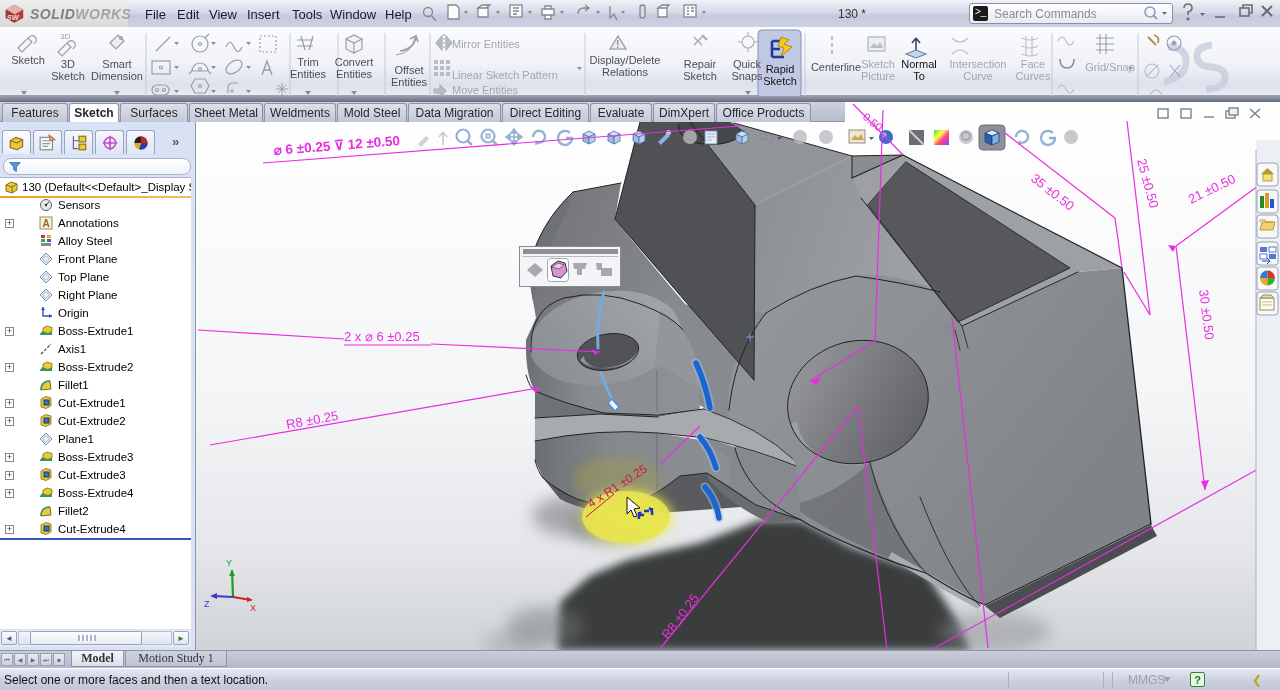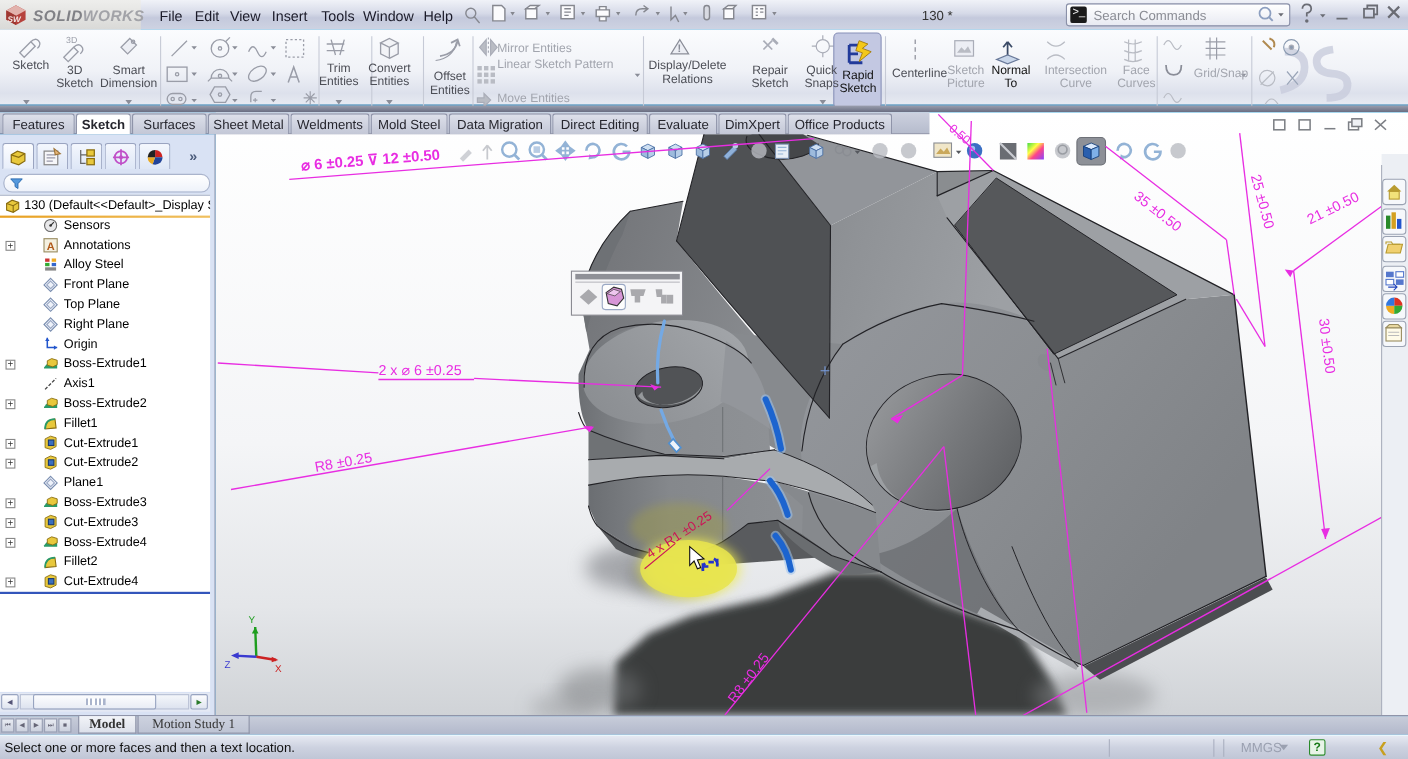--- a/index.html
+++ b/index.html
@@ -240,21 +240,21 @@
         <path d="M781,10 l8,3 l-5,4 l8,3 l-11,9 l3,-8 l-6,-2 z" fill="#f4c818" stroke="#a07808" stroke-width="0.8"></path>
       </g>
     </svg>
     <div class="rlabel" style="left:6px;top:27px;width:44px;">Sketch</div>
     <div class="rlabel" style="left:46px;top:31px;width:44px;">3D<br>Sketch</div>
     <div class="rlabel" style="left:88px;top:31px;width:58px;">Smart<br>Dimension</div>
     <div class="rlabel" style="left:284px;top:29px;width:48px;">Trim<br>Entities</div>
     <div class="rlabel" style="left:330px;top:29px;width:48px;">Convert<br>Entities</div>
     <div class="rlabel" style="left:380px;top:37px;width:58px;">Offset<br>Entities</div>
     <div class="rlabel dis" style="left:452px;top:11px;width:120px;text-align:left;">Mirror Entities</div>
-    <div class="rlabel dis" style="left:452px;top:26px;width:130px;text-align:left;">Linear Sketch Pattern</div>
+    <div class="rlabel dis" style="left:452px;top:42px;width:130px;text-align:left;">Linear Sketch Pattern</div>
     <div class="rlabel dis" style="left:452px;top:57px;width:120px;text-align:left;">Move Entities</div>
     <div class="rlabel" style="left:586px;top:27px;width:78px;">Display/Delete<br>Relations</div>
     <div class="rlabel" style="left:672px;top:31px;width:56px;">Repair<br>Sketch</div>
     <div class="rlabel" style="left:722px;top:31px;width:50px;">Quick<br>Snaps</div>
     <div class="rlabel" style="left:761px;top:36px;width:38px;color:#111;">Rapid<br>Sketch</div>
     <div class="rlabel" style="left:806px;top:34px;width:60px;">Centerline</div>
     <div class="rlabel dis" style="left:852px;top:31px;width:52px;">Sketch<br>Picture</div>
     <div class="rlabel" style="left:894px;top:31px;width:50px;color:#111;">Normal<br>To</div>
     <div class="rlabel dis" style="left:942px;top:31px;width:72px;">Intersection<br>Curve</div>
     <div class="rlabel dis" style="left:1008px;top:31px;width:50px;">Face<br>Curves</div>

